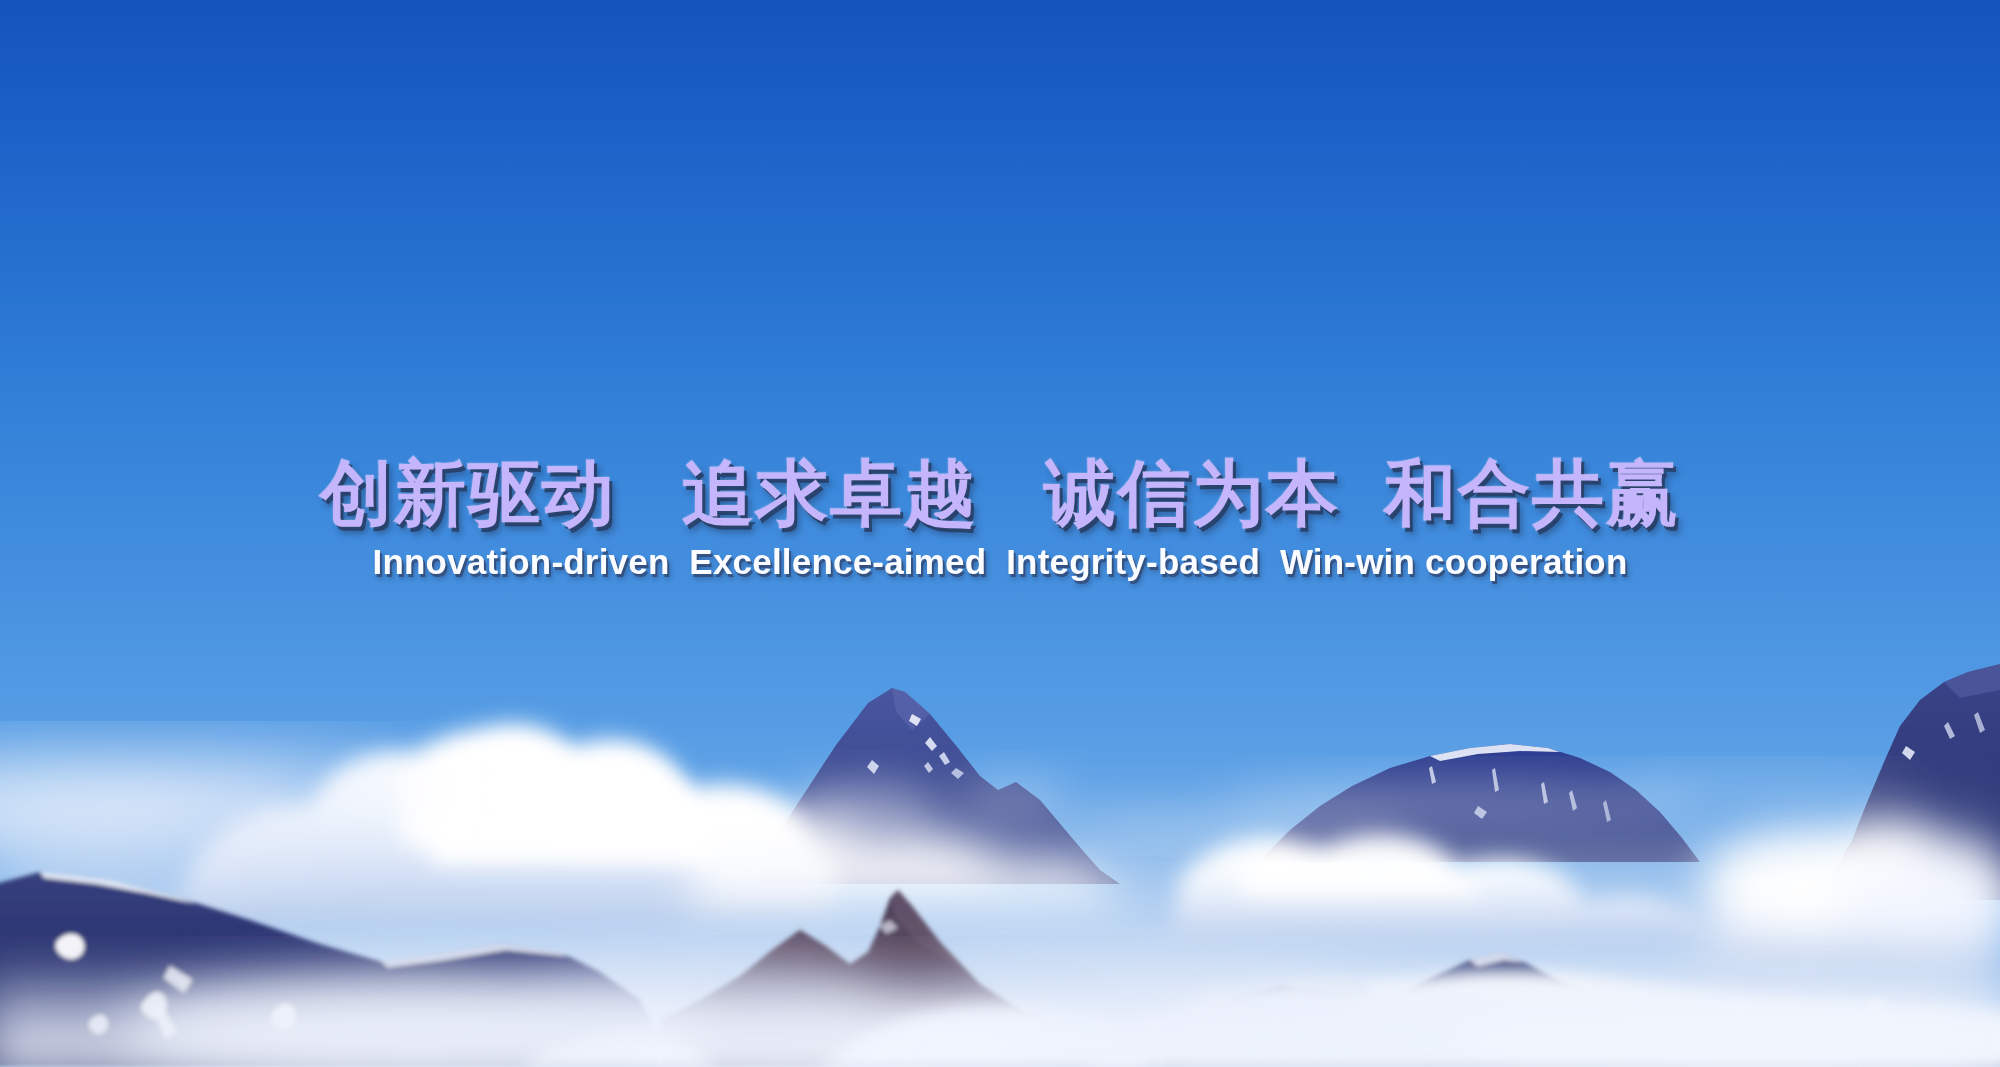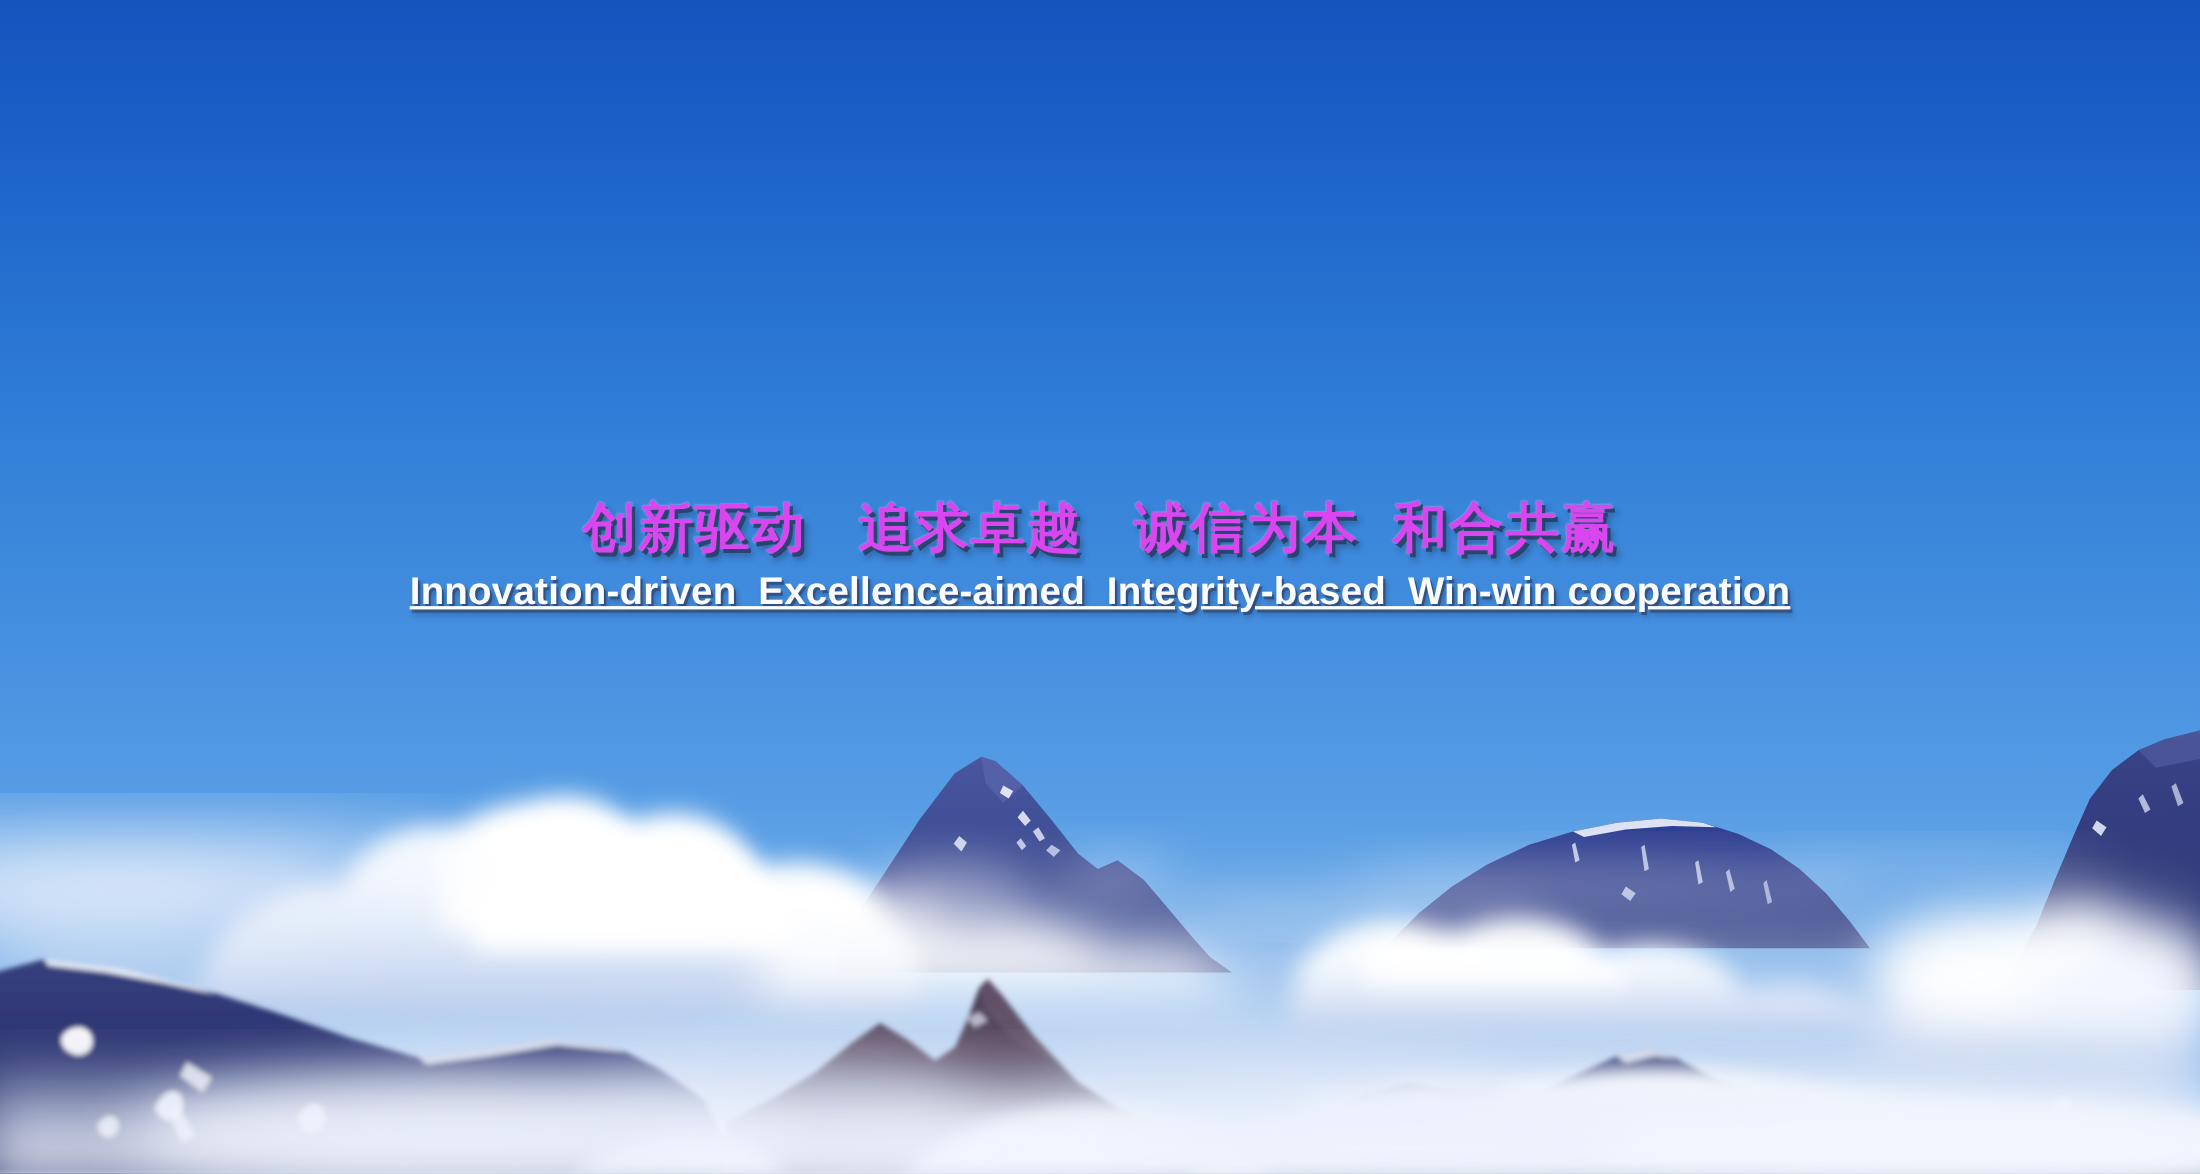--- a/index.html
+++ b/index.html
@@ -55,43 +55,42 @@
   .slogan-block {
     position: absolute;
     left: 0;
     right: 0;
     top: 455px;
     text-align: center;
     z-index: 40;
     user-select: none;
   }
   .slogan-cn {
-    font-size: 49px;
+    font-size: 72px;
     font-weight: 700;
     line-height: 1.06;
-    color: #d946ef;
+    color: #c4b5fd;
     letter-spacing: 2px;
     white-space: pre;
     text-shadow:
        3px 4px 0px rgba(38,56,92,0.80),
        5px 7px 6px rgba(30,48,82,0.45),
        0 0 2px rgba(255,255,255,0.55);
   }
   .slogan-en {
     margin-top: 12px;
     font-size: 35px;
     font-weight: 700;
     line-height: 1.1;
     color: #fbfcff;
     letter-spacing: 0.2px;
     white-space: pre;
     text-shadow:
        2px 3px 0px rgba(48,66,104,0.70),
        3px 5px 5px rgba(34,52,88,0.40);
-    text-decoration: underline;
   }
 </style>
 </head>
 <body>
 
 <div id="stage">
 
   <div class="sky"></div>
   <div class="sky-warm"></div>
 

